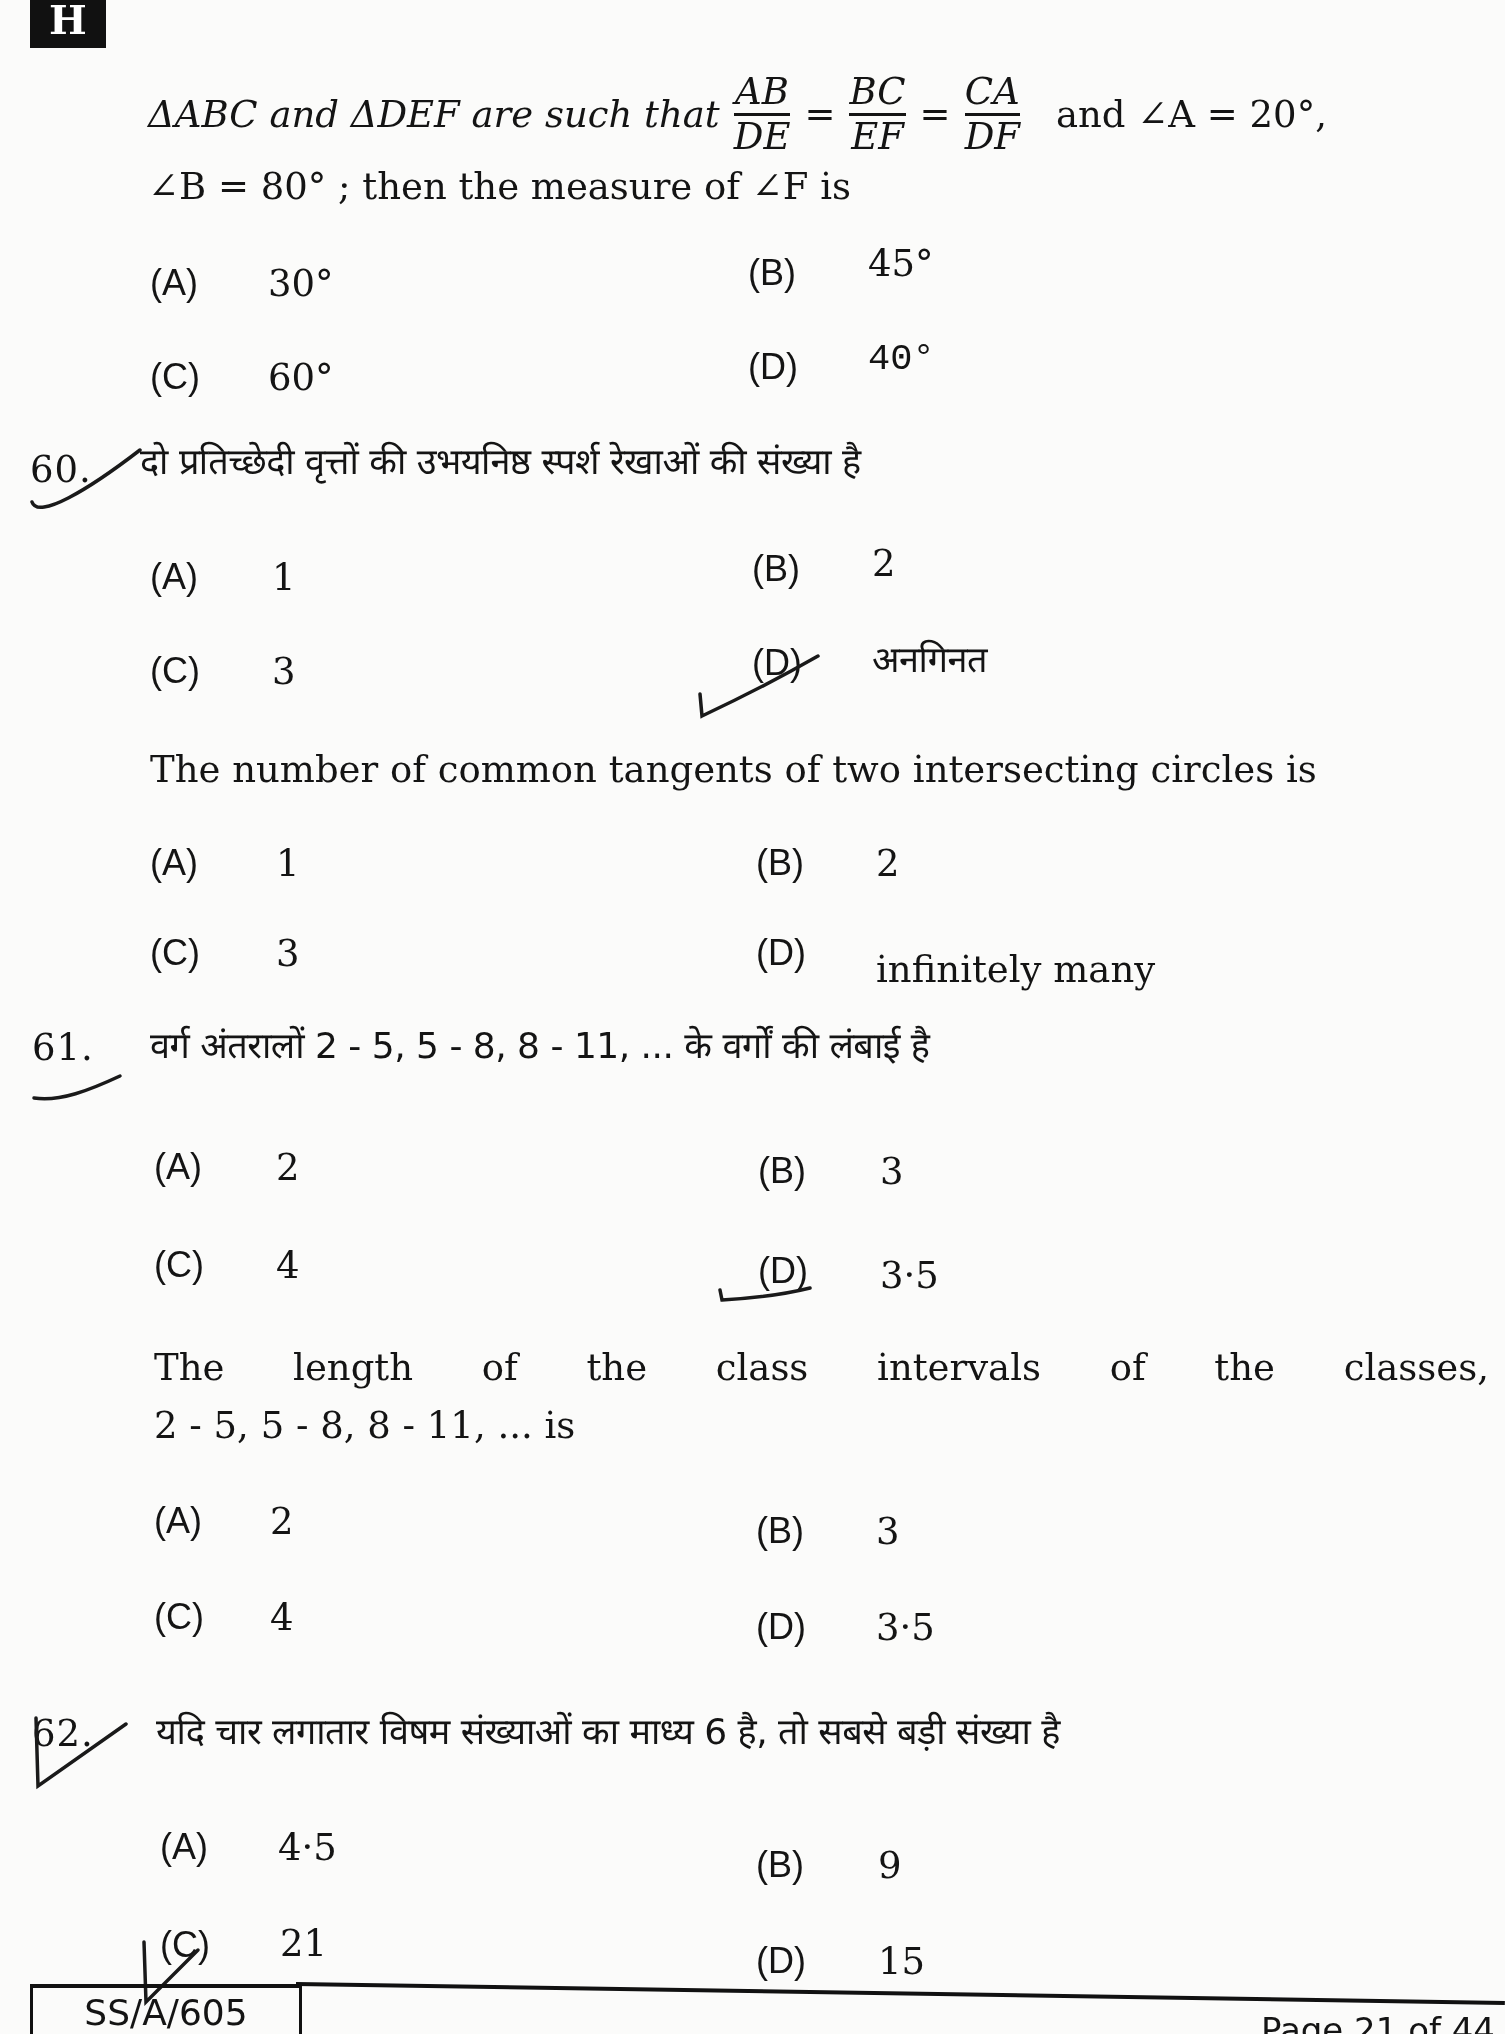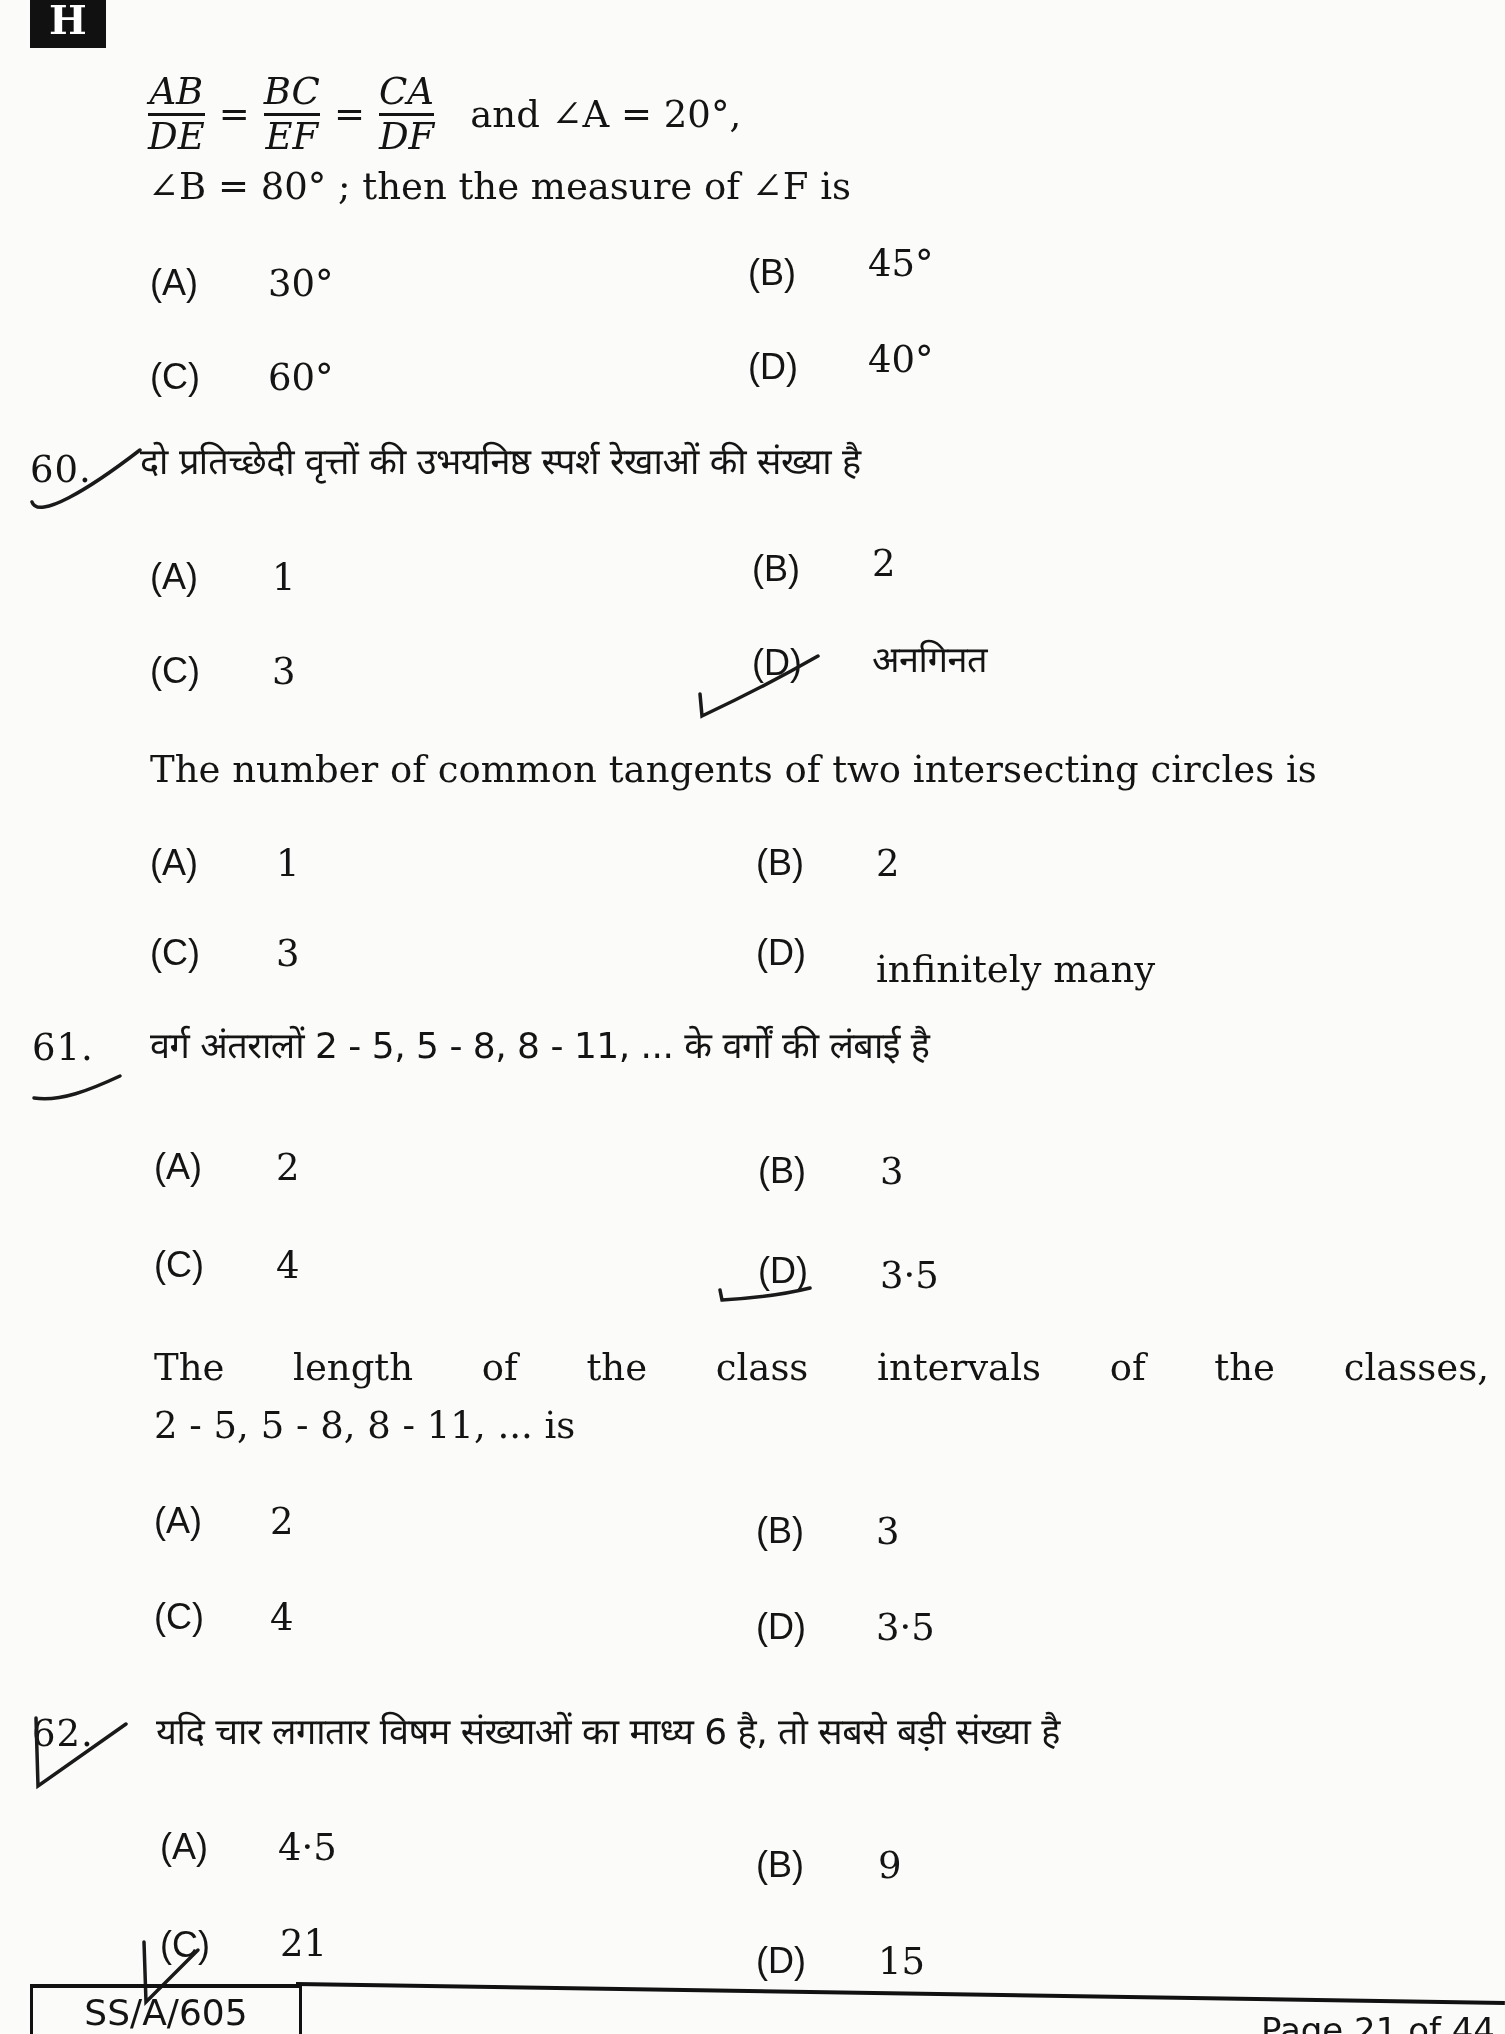--- a/index.html
+++ b/index.html
@@ -32,20 +32,21 @@
     .page-num { right: 10px; top: 2010px; font-family: "DejaVu Sans", sans-serif; font-size: 34px; }
     svg.mark { position: absolute; overflow: visible; }
     svg.mark path { fill: none; stroke: #1a1a1a; stroke-width: 3.5; stroke-linecap: round; }
   </style>
 </head>
 <body>
 
 <div class="abs badge">H</div>
 
 <div class="abs txt" style="left:148px; top:72px; display:flex; align-items:center; gap:14px;">
+  <span class="it">ΔABC and ΔDEF are such that</span>
   <span class="frac">
     <span>AB</span>
       <span class="bar"></span>
       <span>DE</span>
   </span>
   <span>=</span>
   <span class="frac">
     <span>BC</span>
       <span class="bar"></span>
       <span>EF</span>
@@ -60,21 +61,21 @@
 </div>
 <div class="abs txt" style="left:148px; top:165px;">∠B = 80° ; then the measure of ∠F is</div>
 
 <div class="abs opt-letter" style="left:150px; top:262px;">(A)</div>
 <div class="abs opt-val" style="left:268px; top:262px;">30°</div>
 <div class="abs opt-letter" style="left:748px; top:252px;">(B)</div>
 <div class="abs opt-val" style="left:868px; top:242px;">45°</div>
 <div class="abs opt-letter" style="left:150px; top:356px;">(C)</div>
 <div class="abs opt-val" style="left:268px; top:356px;">60°</div>
 <div class="abs opt-letter" style="left:748px; top:346px;">(D)</div>
-<div class="abs opt-val" style="left:868px; top:338px;">40°</div>
+<div class="abs opt-val" style="left:868px; top:338px;font-family:Liberation Mono, monospace;">40°</div>
 
 <div class="abs qnum" style="left:30px; top:448px;">60.</div>
 <div class="abs hi" style="left:140px; top:436px;">दो प्रतिच्छेदी वृत्तों की उभयनिष्ठ स्पर्श रेखाओं की संख्या है</div>
 <svg class="mark" style="left:28px; top:440px;" width="140" height="80">
   <path d="M4 62 C 10 80, 60 50, 112 10"></path>
 </svg>
 
 <div class="abs opt-letter" style="left:150px; top:556px;">(A)</div>
 <div class="abs opt-val" style="left:272px; top:556px;">1</div>
 <div class="abs opt-letter" style="left:752px; top:548px;">(B)</div>

